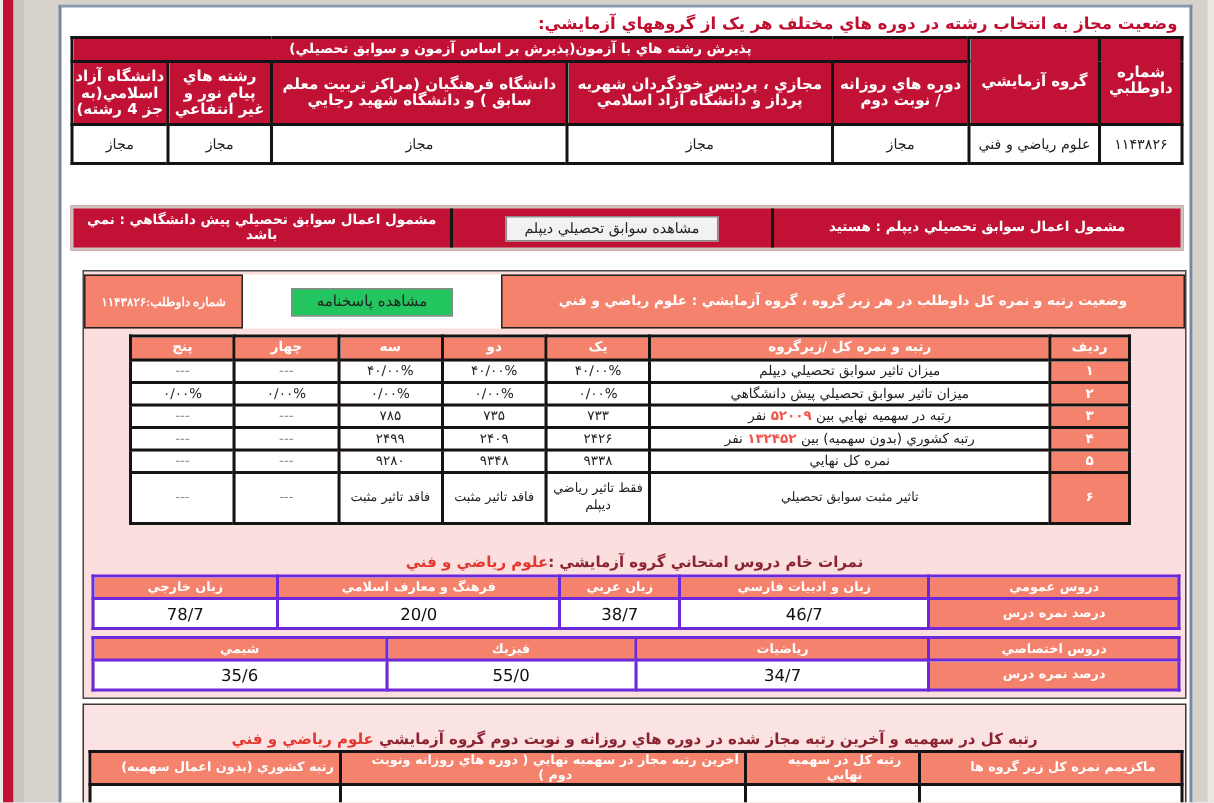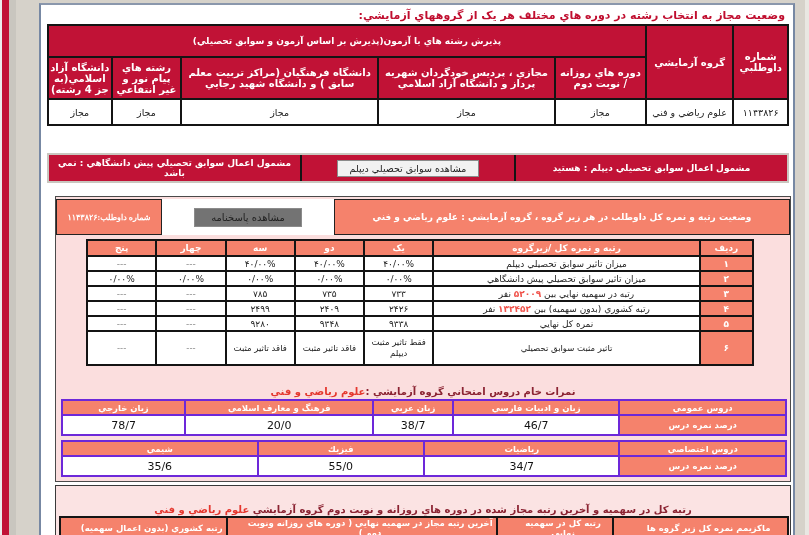--- a/index.html
+++ b/index.html
@@ -31,21 +31,21 @@
     color:#C00E2F; font-weight:bold; font-size:11px; text-align:right;
   }
 
   table { border-collapse:collapse; table-layout:fixed; }
   th, td { overflow:hidden; }
 
   
   .perm { width:calc(100% - 10px); margin:1px 4px 0 6px; }
   .perm th, .perm td { border:2px solid #141414; text-align:center; vertical-align:middle; }
   .perm th { background:#C11236; color:#FFFFFF; font-size:10px; font-weight:bold; padding:2px 1px; }
-  .perm .merged { height:32px; font-size:9px; }
+  .perm .merged { height:16px; font-size:9px; }
   .perm .sub th { height:42px; }
   .perm .vals td { background:#FFFFFF; color:#222; font-size:9.5px; height:26px; padding:1px; }
 
   
   .records-bar {
     margin:27px 4px 0 6px; height:30px;
     background:#C11236;
     border:2px solid #C9C6BF;
     display:flex; direction:rtl; align-items:stretch;
   }
@@ -70,21 +70,21 @@
     padding:2px 0 4px 0;
   }
   .rank-title-row { display:flex; direction:rtl; height:36px; margin:0; }
   .rt-title {
     flex:1; background:#F5826C; border:1px solid #222;
     color:#fff; font-size:9px; font-weight:bold;
     display:flex; align-items:center; justify-content:center; text-align:center;
   }
   .rt-btnwrap { width:172px; background:#FFFFFF; display:flex; align-items:center; justify-content:center; }
   .ans-btn {
-    background:#737373; border:1px solid #8B8B8B; color:#222;
+    background:#22c55e; border:1px solid #8B8B8B; color:#222;
     font-family:"DejaVu Sans", sans-serif;
     font-size:10px; padding:3px 16px; cursor:pointer;
   }
   .rt-cand {
     width:106px; background:#F5826C; border:1px solid #222;
     color:#fff; font-size:8px; font-weight:bold;
     display:flex; align-items:center; justify-content:center;font-family:Liberation Serif, serif;
   }
 
   .rank { width:calc(100% - 66px); margin:4px 36px 0 30px; }
@@ -243,21 +243,21 @@
         <td><span>نمره كل نهايي</span></td>
         <td>۹۳۳۸</td>
         <td>۹۳۴۸</td>
         <td>۹۲۸۰</td>
         <td class="muted">---</td>
         <td class="muted">---</td>
       </tr>
       <tr class="tall">
         <td class="no">۶</td>
         <td><span>تاثير مثبت سوابق تحصيلي</span></td>
-        <td>فقط تاثير مثبت ديپلم</td>
+        <td>فقط تاثير رياضي ديپلم</td>
         <td>فاقد تاثير مثبت</td>
         <td>فاقد تاثير مثبت</td>
         <td class="muted">---</td>
         <td class="muted">---</td>
       </tr>
     </tbody>
       </table>
 
     <div class="scores-title">
       <span class="t-dark">نمرات خام دروس امتحاني گروه آزمايشي :</span><span class="t-red">علوم رياضي و فني</span>

